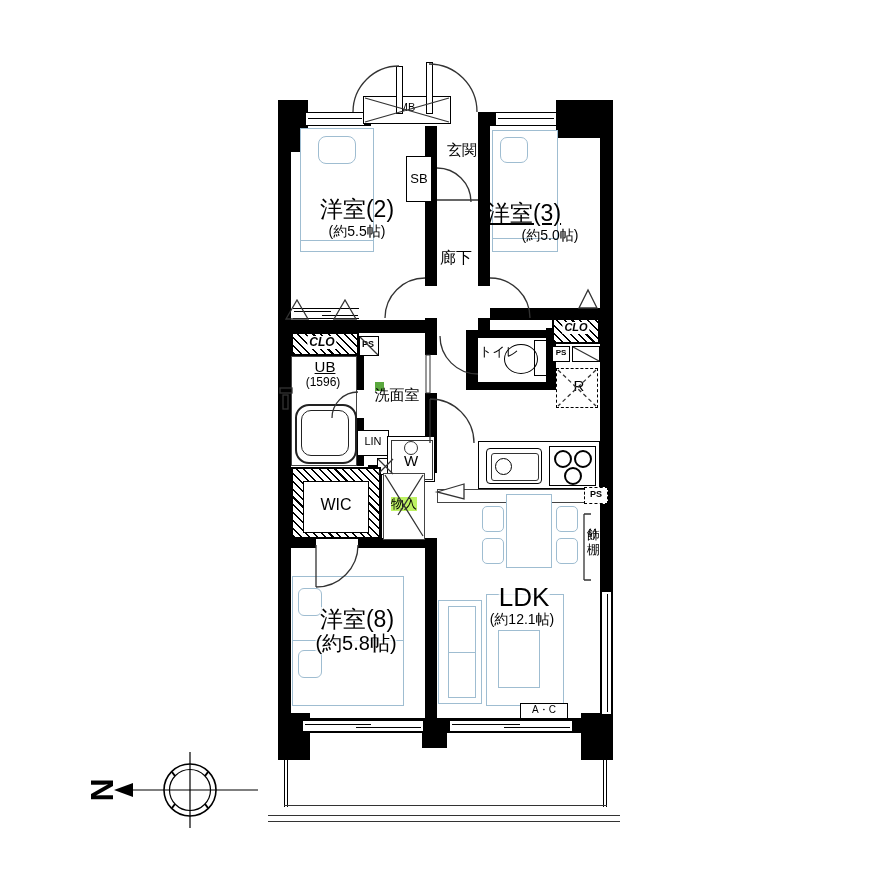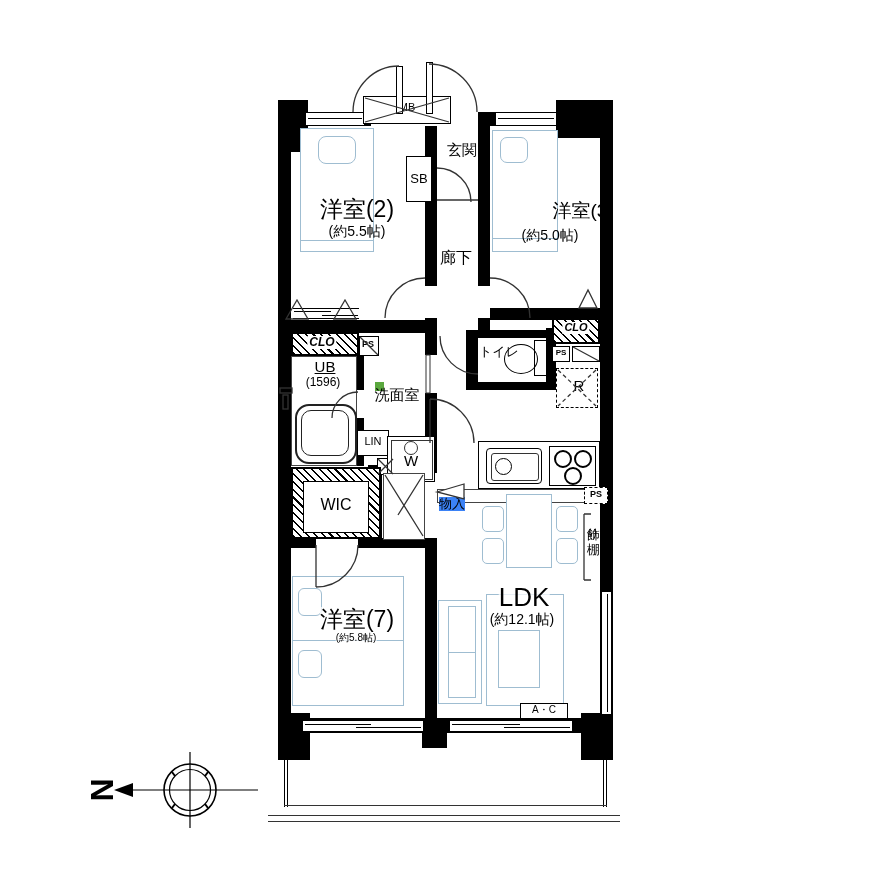--- a/index.html
+++ b/index.html
@@ -97,21 +97,21 @@
 
   <div class="blue" style="left:300px;top:128px;width:74px;height:124px;"></div>
   <div class="blue" style="left:318px;top:136px;width:38px;height:28px;border-radius:8px;"></div>
   <div class="blueline" style="left:300px;top:240px;width:74px;height:1px;"></div>
   <div class="lbl" style="left:357px;top:197px;font-size:23px;">洋室(2)</div>
   <div class="lbl" style="left:357px;top:224px;font-size:14px;">(約5.5帖)</div>
 
   <div class="blue" style="left:492px;top:130px;width:66px;height:122px;"></div>
   <div class="blue" style="left:500px;top:137px;width:28px;height:26px;border-radius:7px;"></div>
   <div class="blueline" style="left:492px;top:238px;width:66px;height:1px;"></div>
-  <div class="lbl" style="left:583px;top:201px;font-size:19px;">洋室(3)</div>
+  <div class="lbl" style="left:524px;top:201px;font-size:23px;text-decoration:underline;">洋室(3)</div>
   <div class="lbl" style="left:550px;top:228px;font-size:14px;">(約5.0帖)</div>
 
   <div class="hatch" style="left:291px;top:332px;width:68px;height:24px;"></div>
   <div class="lbl tag" style="left:322px;top:336px;font-size:12px;">CLO</div>
   <div class="box" style="left:359px;top:336px;width:20px;height:20px;"></div>
   <div class="lbl" style="left:368px;top:340px;font-size:9px;font-weight:bold;">PS</div>
   <div class="thin" style="left:291px;top:356px;width:66px;height:110px;"></div>
   <div class="lbl" style="left:325px;top:359px;font-size:15px;text-decoration:underline;">UB</div>
   <div class="lbl" style="left:323px;top:376px;font-size:12px;">(1596)</div>
   <div class="abs" style="left:295px;top:404px;width:58px;height:56px;border:2px solid #222;border-radius:14px;"></div>
@@ -148,28 +148,28 @@
   <div class="abs" style="left:564px;top:467px;width:14px;height:14px;border:2px solid #000;border-radius:50%;"></div>
   <div class="thin" style="left:437px;top:489px;width:153px;height:14px;"></div>
   <div class="dash" style="left:584px;top:487px;width:24px;height:17px;border-width:1.2px;"></div>
   <div class="lbl" style="left:596px;top:490px;font-size:9px;font-weight:bold;">PS</div>
   <div class="lbl vtext" style="left:586px;top:518px;font-size:13px;">飾り棚</div>
 
   <div class="hatch" style="left:291px;top:467px;width:90px;height:72px;"></div>
   <div class="box" style="left:303px;top:481px;width:66px;height:52px;"></div>
   <div class="lbl" style="left:336px;top:497px;font-size:16px;">WIC</div>
   <div class="thin" style="left:383px;top:473px;width:42px;height:67px;"></div>
-  <div class="lbl" style="left:404px;top:497px;font-size:13px;background:#3b82f6;margin-left:48px;">物入</div>
+  <div class="lbl" style="left:404px;top:497px;font-size:13px;background:#bef264;">物入</div>
 
   <div class="blue" style="left:292px;top:576px;width:112px;height:130px;"></div>
   <div class="blue" style="left:298px;top:588px;width:24px;height:28px;border-radius:6px;"></div>
   <div class="blue" style="left:298px;top:650px;width:24px;height:28px;border-radius:6px;"></div>
   <div class="blueline" style="left:292px;top:640px;width:112px;height:1px;"></div>
-  <div class="lbl" style="left:357px;top:607px;font-size:23px;background:rgba(255,255,255,.75);">洋室(7)</div>
-  <div class="lbl" style="left:356px;top:633px;font-size:10px;background:rgba(255,255,255,.75);">(約5.8帖)</div>
+  <div class="lbl" style="left:357px;top:607px;font-size:23px;background:rgba(255,255,255,.75);">洋室(8)</div>
+  <div class="lbl" style="left:356px;top:633px;font-size:20px;background:rgba(255,255,255,.75);">(約5.8帖)</div>
 
   <div class="blue" style="left:506px;top:494px;width:46px;height:74px;"></div>
   <div class="blue" style="left:482px;top:506px;width:22px;height:26px;border-radius:5px;"></div>
   <div class="blue" style="left:482px;top:538px;width:22px;height:26px;border-radius:5px;"></div>
   <div class="blue" style="left:556px;top:506px;width:22px;height:26px;border-radius:5px;"></div>
   <div class="blue" style="left:556px;top:538px;width:22px;height:26px;border-radius:5px;"></div>
   <div class="blue" style="left:438px;top:600px;width:44px;height:104px;"></div>
   <div class="blue" style="left:448px;top:606px;width:28px;height:92px;border-width:1px;"></div>
   <div class="blueline" style="left:448px;top:652px;width:28px;height:1px;"></div>
   <div class="blue" style="left:486px;top:594px;width:78px;height:112px;"></div>

